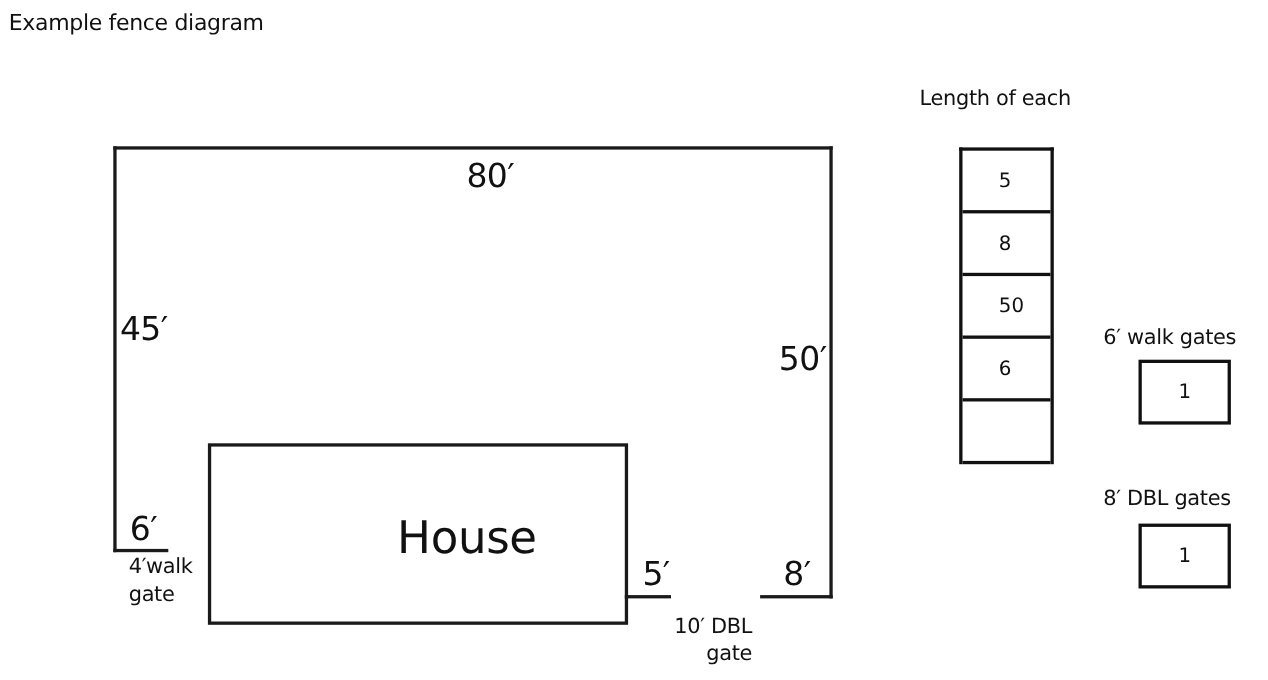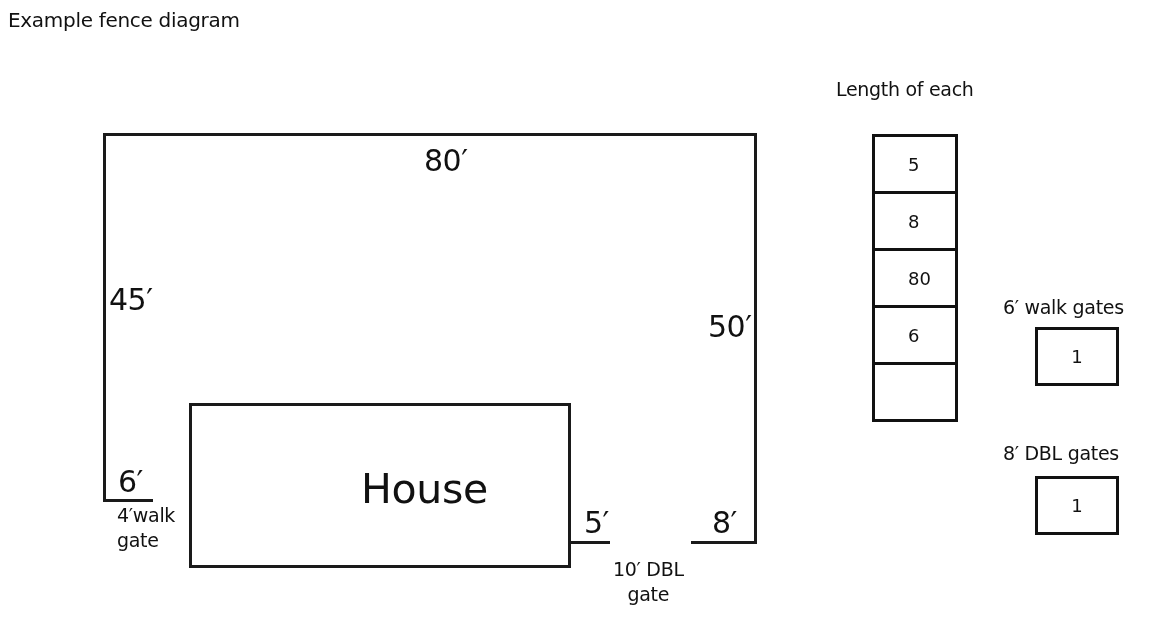--- a/index.html
+++ b/index.html
@@ -45,33 +45,33 @@
   <div class="lbl" style="left:584px; top:505px;">5′</div>
   <div class="lbl" style="left:712px; top:505px;">8′</div>
 
   <div class="house"></div>
   <div class="house-label">House</div>
 
   <div class="small" style="left:117px; top:503px; width:70px;">
     <div>4′walk</div>
     <div>gate</div>
   </div>
-  <div class="small" style="left:613px; top:557px; text-align:center;">
+  <div class="small" style="left:613px; top:557px; text-align:right;">
     <div>10′ DBL</div>
     <div>gate</div>
   </div>
 </div>
 
 <div class="small" style="left:836px; top:77px; width:150px;">
   <div>Length of each</div>
 </div>
 <div class="table">
   <div class="cell">5</div>
   <div class="cell">8</div>
-  <div class="cell">80</div>
+  <div class="cell">50</div>
   <div class="cell">6</div>
   <div class="cell"></div>
 </div>
 
 <div class="small" style="left:1003px; top:295px; width:145px;">6′ walk gates</div>
 <div class="gate-box" style="left:1035px; top:327px;">
   <span>1</span>
 </div>
 
 <div class="small" style="left:1003px; top:441px; width:145px;">8′ DBL gates</div>

